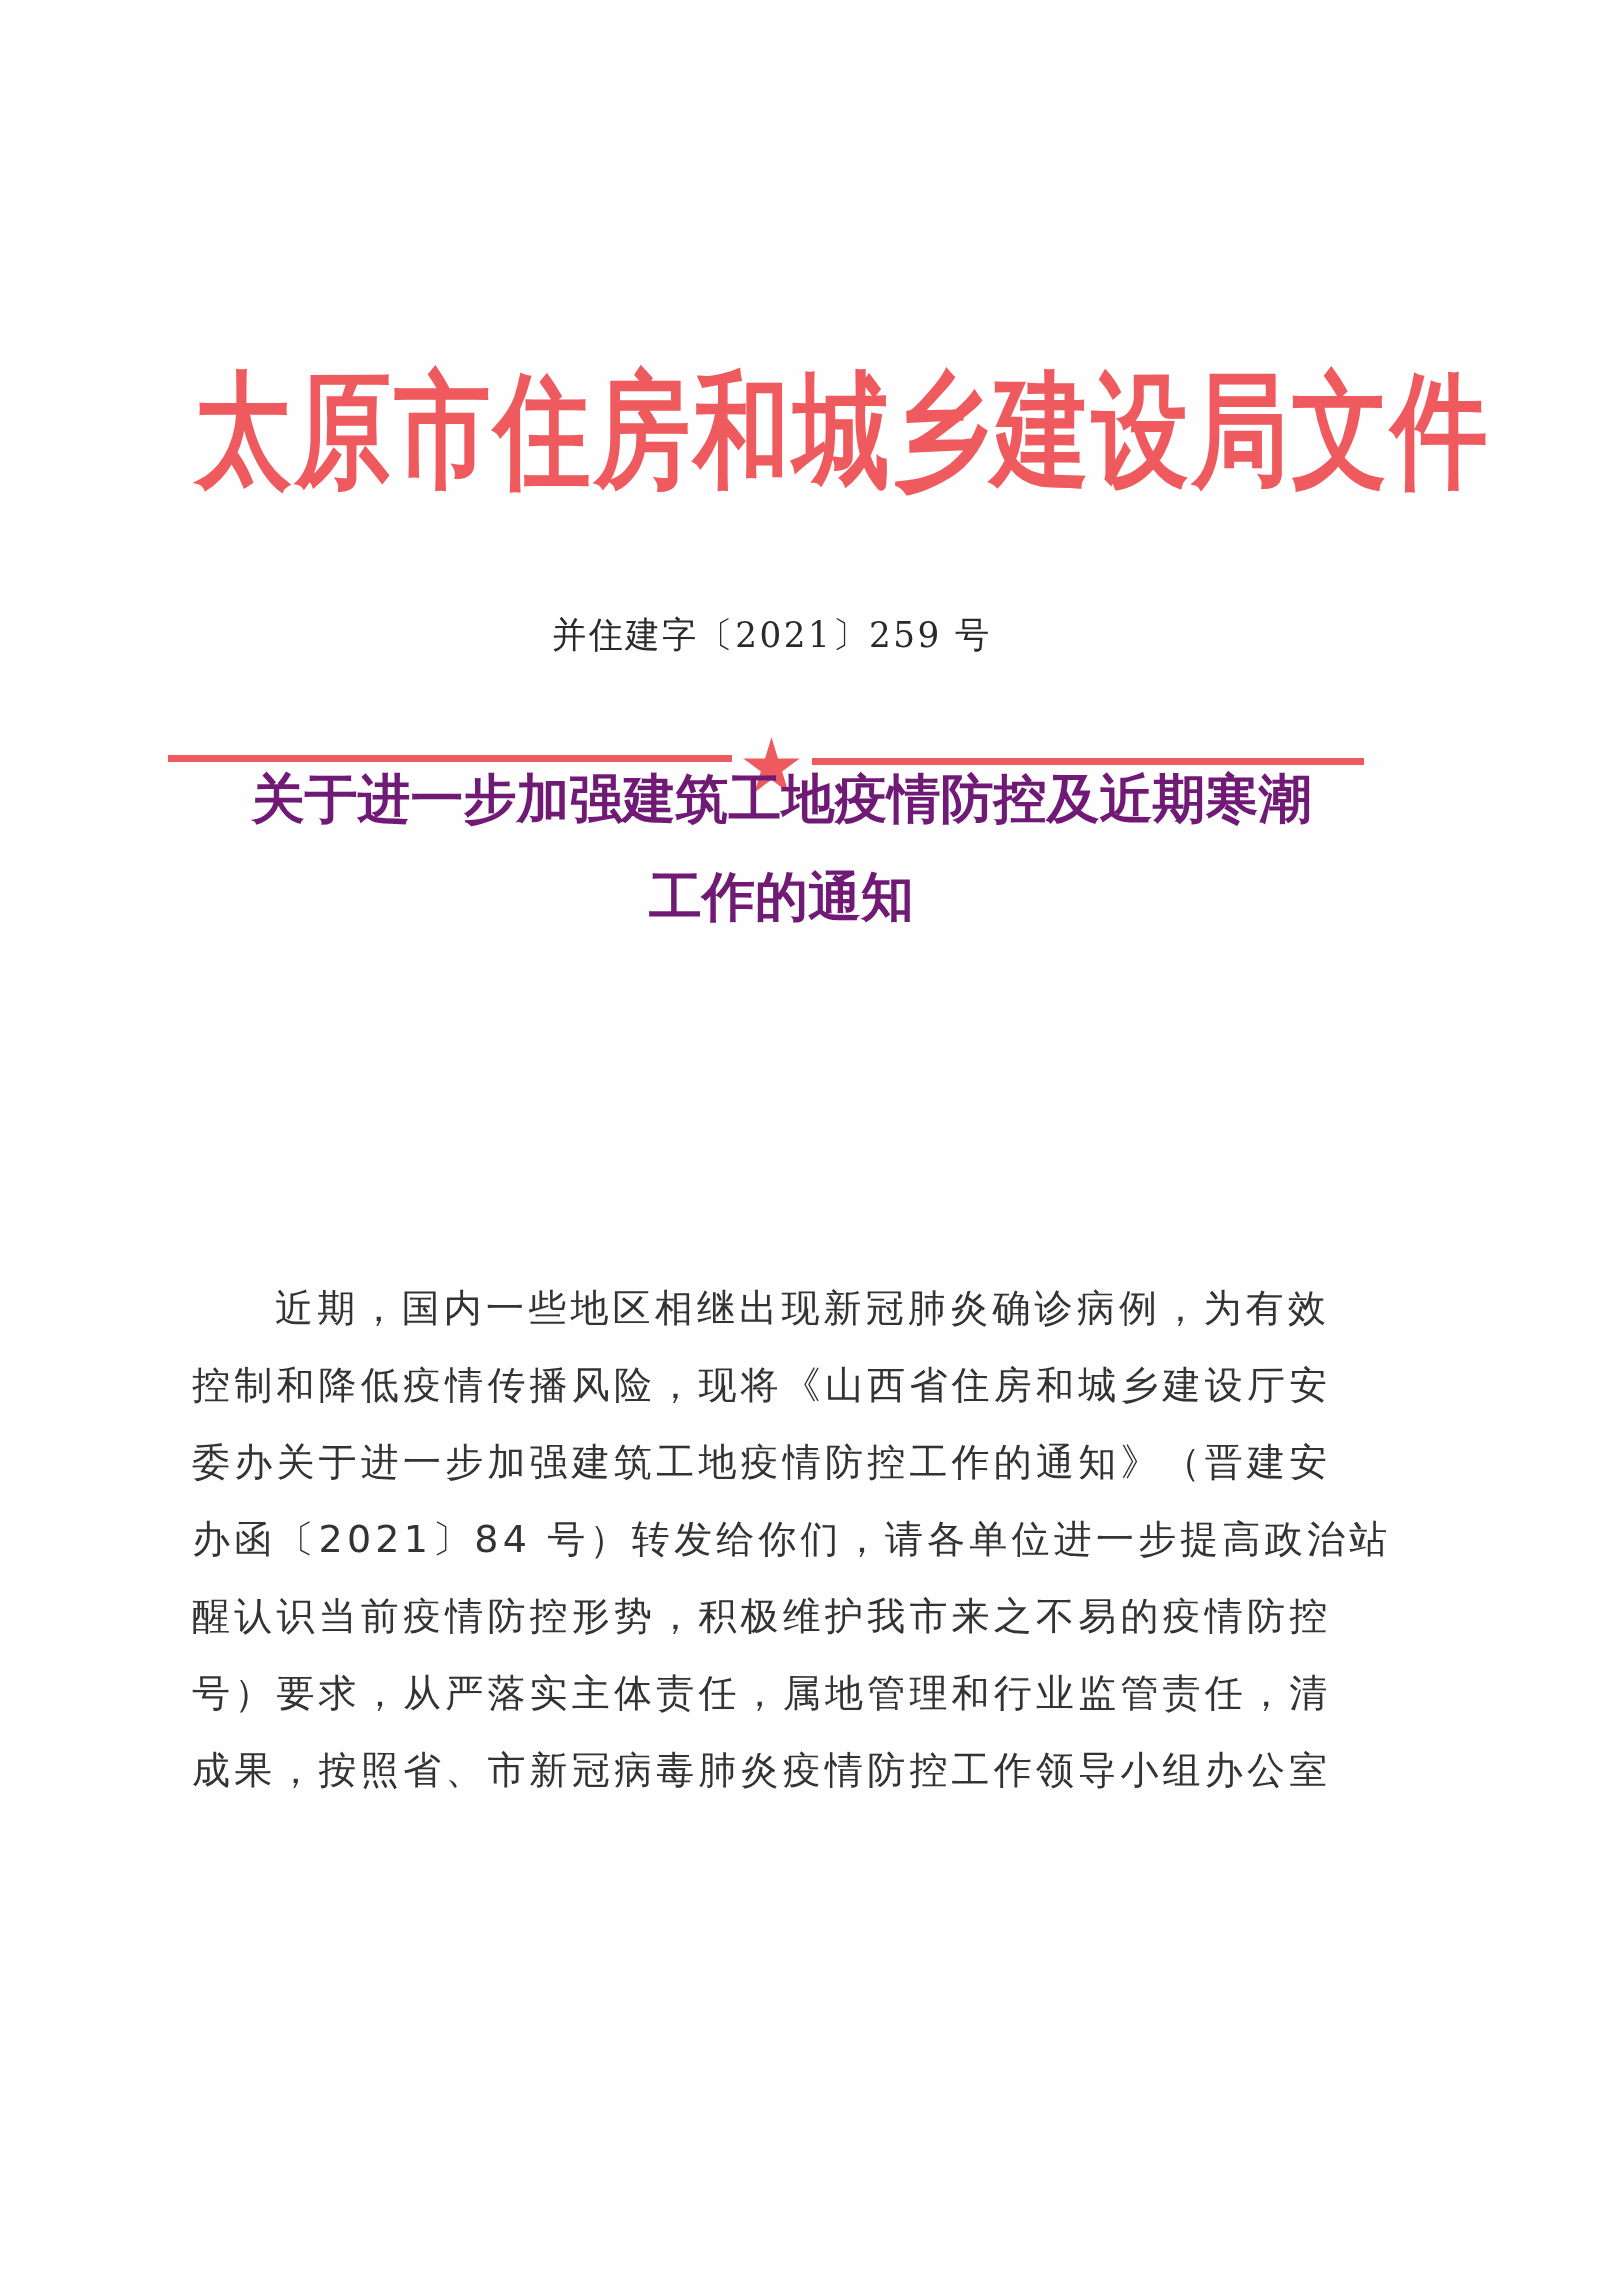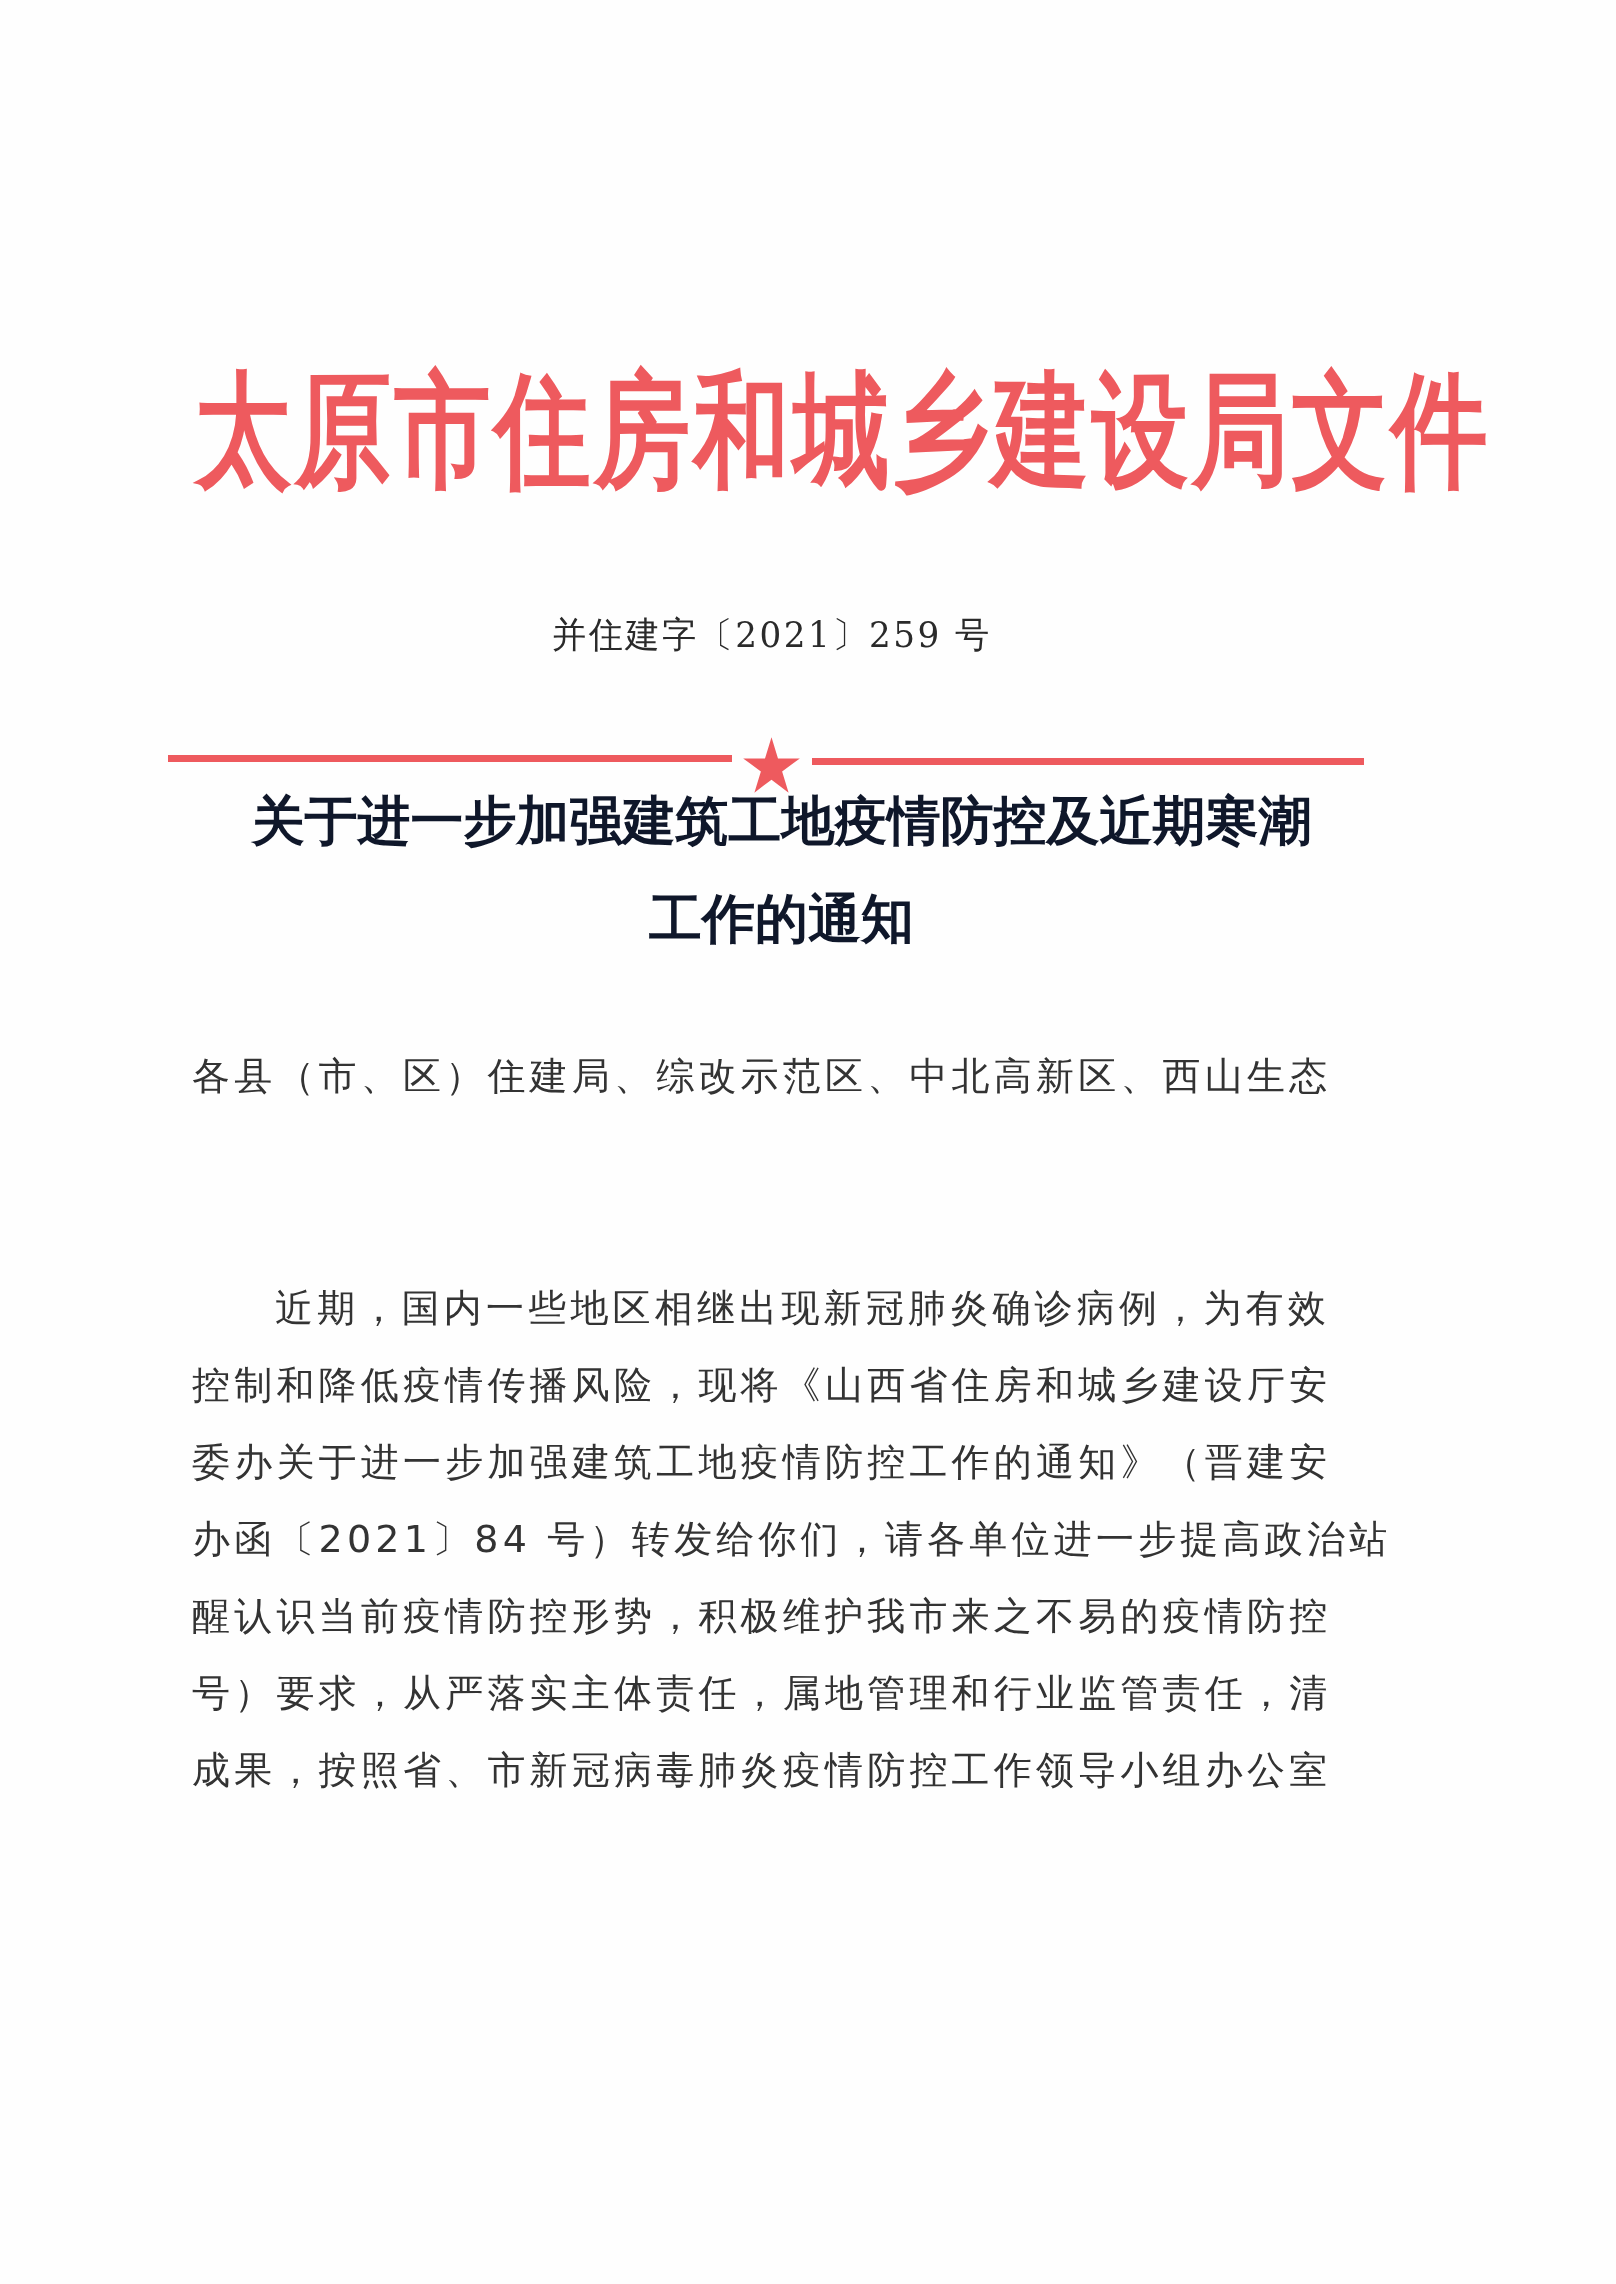--- a/index.html
+++ b/index.html
@@ -17,22 +17,22 @@
   .doc-number {
     position: absolute; left: 552px; top: 599px; width: 586px; height: 72px;
     font-family: "DejaVu Serif", serif; font-size: 36px; line-height: 72px;
     color: #2a2a2a; letter-spacing: 2.6px; white-space: nowrap;
     transform: scaleX(0.95); transform-origin: left center;
   }
   .rule-left { position: absolute; left: 168px; top: 755px; width: 564px; height: 6.5px; background: #ee5a5e; }
   .rule-right { position: absolute; left: 812px; top: 758px; width: 552px; height: 6.5px; background: #ee5a5e; }
   .star { position: absolute; left: 742px; top: 736px; width: 59px; height: 59px; }
   .title {
-    position: absolute; left: 163px; top: 771px; width: 1237px;
-    font-family: "DejaVu Serif", serif; font-weight: bold; color: #0f172a;
+    position: absolute; left: 163px; top: 749px; width: 1237px;
+    font-family: "DejaVu Serif", serif; font-weight: bold; color: #701a75;
     font-size: 53px; line-height: 98px; text-align: center; letter-spacing: 0px;
   }
   .title .line { display: block; white-space: nowrap; }
   .body-text {
     position: absolute; left: 192px; width: 1191px;
     font-family: "DejaVu Sans", sans-serif; color: #333333;
     font-size: 38px; line-height: 77px; letter-spacing: 4.2px;
   }
   .body-text .l { display: block; white-space: nowrap; height: 77px; }
   .addressee { top: 1038px; }
@@ -52,21 +52,20 @@
     <polygon points="50,2 61,38 98,38 68,60 79,96 50,74 21,96 32,60 2,38 39,38" fill="#ee5a5e"></polygon>
   </svg>
   <div class="rule-right"></div>
 
   <div class="title">
     <span class="line" style="margin-top:0px;">关于进一步加强建筑工地疫情防控及近期寒潮</span>
     <span class="line">工作的通知</span>
   </div>
 
   <div class="body-text addressee">
-    <span class="l">各县（市、区）住建局、综改示范区、中北高新区、西山生态</span>
   </div>
 
   <div class="body-text para">
     <span class="l" style="padding-left:83px;">近期，国内一些地区相继出现新冠肺炎确诊病例，为有效</span>
     <span class="l">控制和降低疫情传播风险，现将《山西省住房和城乡建设厅安</span>
     <span class="l">委办关于进一步加强建筑工地疫情防控工作的通知》（晋建安</span>
     <span class="l">办函〔2021〕84 号）转发给你们，请各单位进一步提高政治站</span>
     <span class="l">醒认识当前疫情防控形势，积极维护我市来之不易的疫情防控</span>
     <span class="l">号）要求，从严落实主体责任，属地管理和行业监管责任，清</span>
     <span class="l">成果，按照省、市新冠病毒肺炎疫情防控工作领导小组办公室</span>

